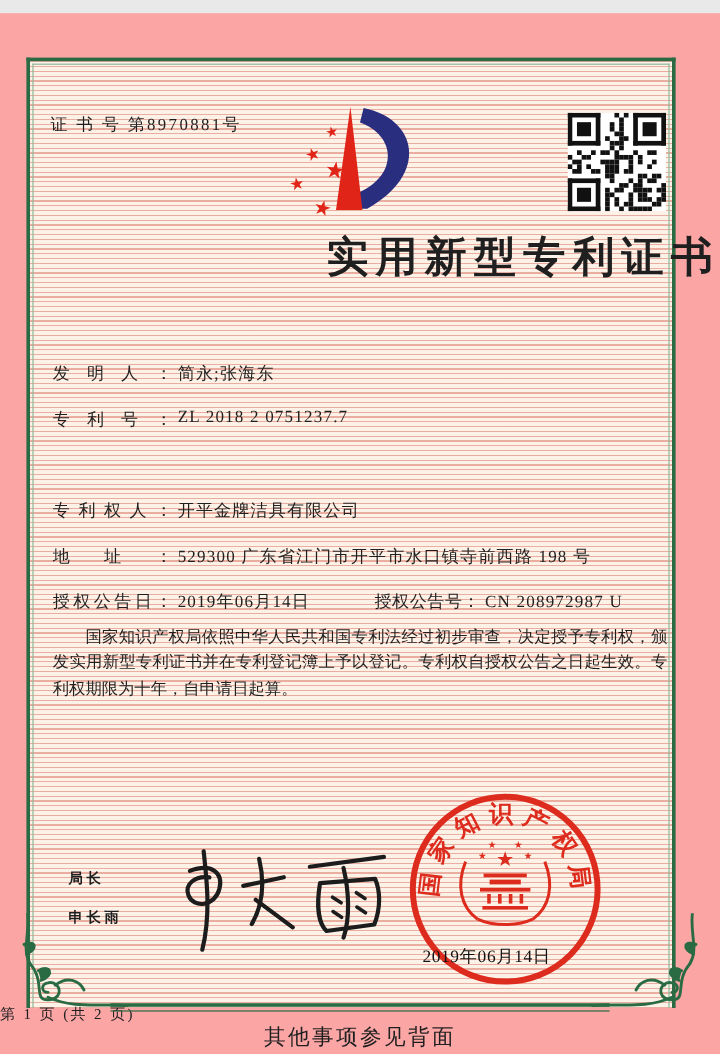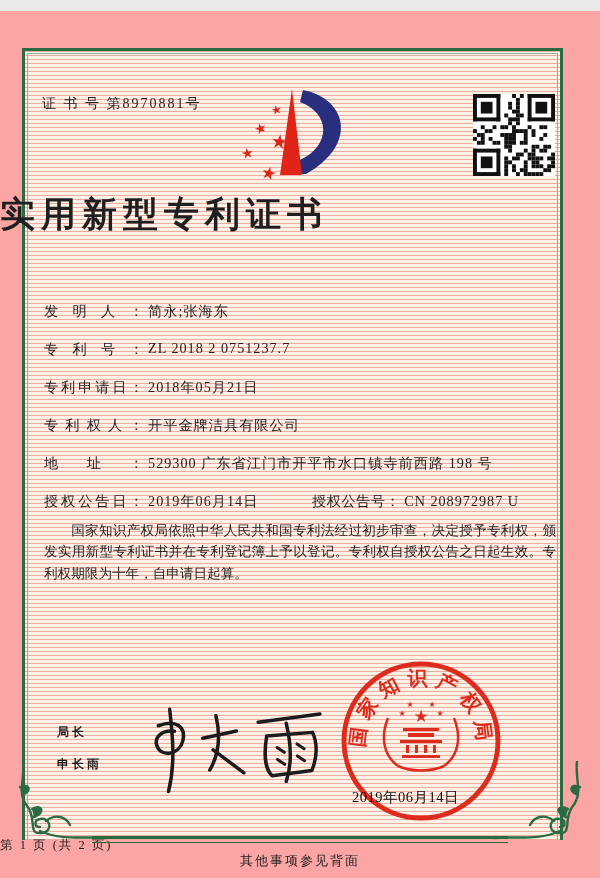--- a/index.html
+++ b/index.html
@@ -19,21 +19,21 @@
         rgba(252,250,238,.9) 1px, rgba(252,250,238,.9) 4px);
     box-sizing:border-box;
   }
   .frame-inner{
     position:absolute;left:2px;top:2px;right:2px;bottom:0;
     border:1px solid #8fb79b;border-bottom:none;
   }
   .abs{position:absolute;}
   .cert-number{left:42px;top:84px;font-size:14px;letter-spacing:2px;}
   .title{
-    left:0;top:180px;width:100%;text-align:left;
+    left:0;top:180px;width:100%;text-align:right;
     font-size:35px;font-weight:700;letter-spacing:6px;
   }
   .field{left:44px;font-size:14.2px;letter-spacing:.5px;white-space:nowrap;}
   .f-label{
     display:inline-block;width:100px;
     text-align:justify;text-align-last:justify;
     vertical-align:top;
   }
   .f-value{letter-spacing:1px;}
   .grant-number-group{position:absolute;left:268px;top:0;white-space:nowrap;}
@@ -52,21 +52,21 @@
     left:352px;top:777px;font-size:14.5px;letter-spacing:.5px;color:#111;
     white-space:nowrap;z-index:5;
   }
   .page-indicator{left:0;top:826px;width:100%;text-align:left;font-size:12.5px;letter-spacing:2px;}
   .bottom-rule{
     left:92px;top:825px;width:416px;height:3px;
     border-top:3px solid #2a6b43;border-bottom:1px solid #2a6b43;
   }
   .flourish-left{left:12px;top:750px;}
   .flourish-right{left:493px;top:750px;transform:scaleX(-1);}
-  .back-note{left:0;top:841px;width:100%;text-align:center;font-size:13px;letter-spacing:2px;}
+  .back-note{left:0;top:841px;width:100%;text-align:center;font-size:18px;letter-spacing:2px;}
   .qr{left:473px;top:83px;}
   .logo{left:228px;top:74px;}
 </style>
 </head>
 <body>
 
 <div class="page">
 
   <div class="frame">
     <div class="frame-inner"></div>
@@ -221,24 +221,20 @@
   <div class="abs title">实用新型专利证书</div>
 
   <div class="abs field" style="top:291px">
     <span class="f-label">发明人：</span>
     <span class="f-value">简永;张海东</span>
   </div>
   <div class="abs field" style="top:329px">
     <span class="f-label">专利号：</span>
     <span class="f-value">ZL 2018 2 0751237.7</span>
   </div>
-  <div class="abs field" style="top:367px">
-    <span class="f-label">专利申请日：</span>
-    <span class="f-value">2018年05月21日</span>
-  </div>
   <div class="abs field" style="top:405px">
     <span class="f-label">专利权人：</span>
     <span class="f-value">开平金牌洁具有限公司</span>
   </div>
   <div class="abs field" style="top:443px">
     <span class="f-label">地址：</span>
     <span class="f-value">529300 广东省江门市开平市水口镇寺前西路 198 号</span>
   </div>
 
   <div class="abs field" style="top:481px">

